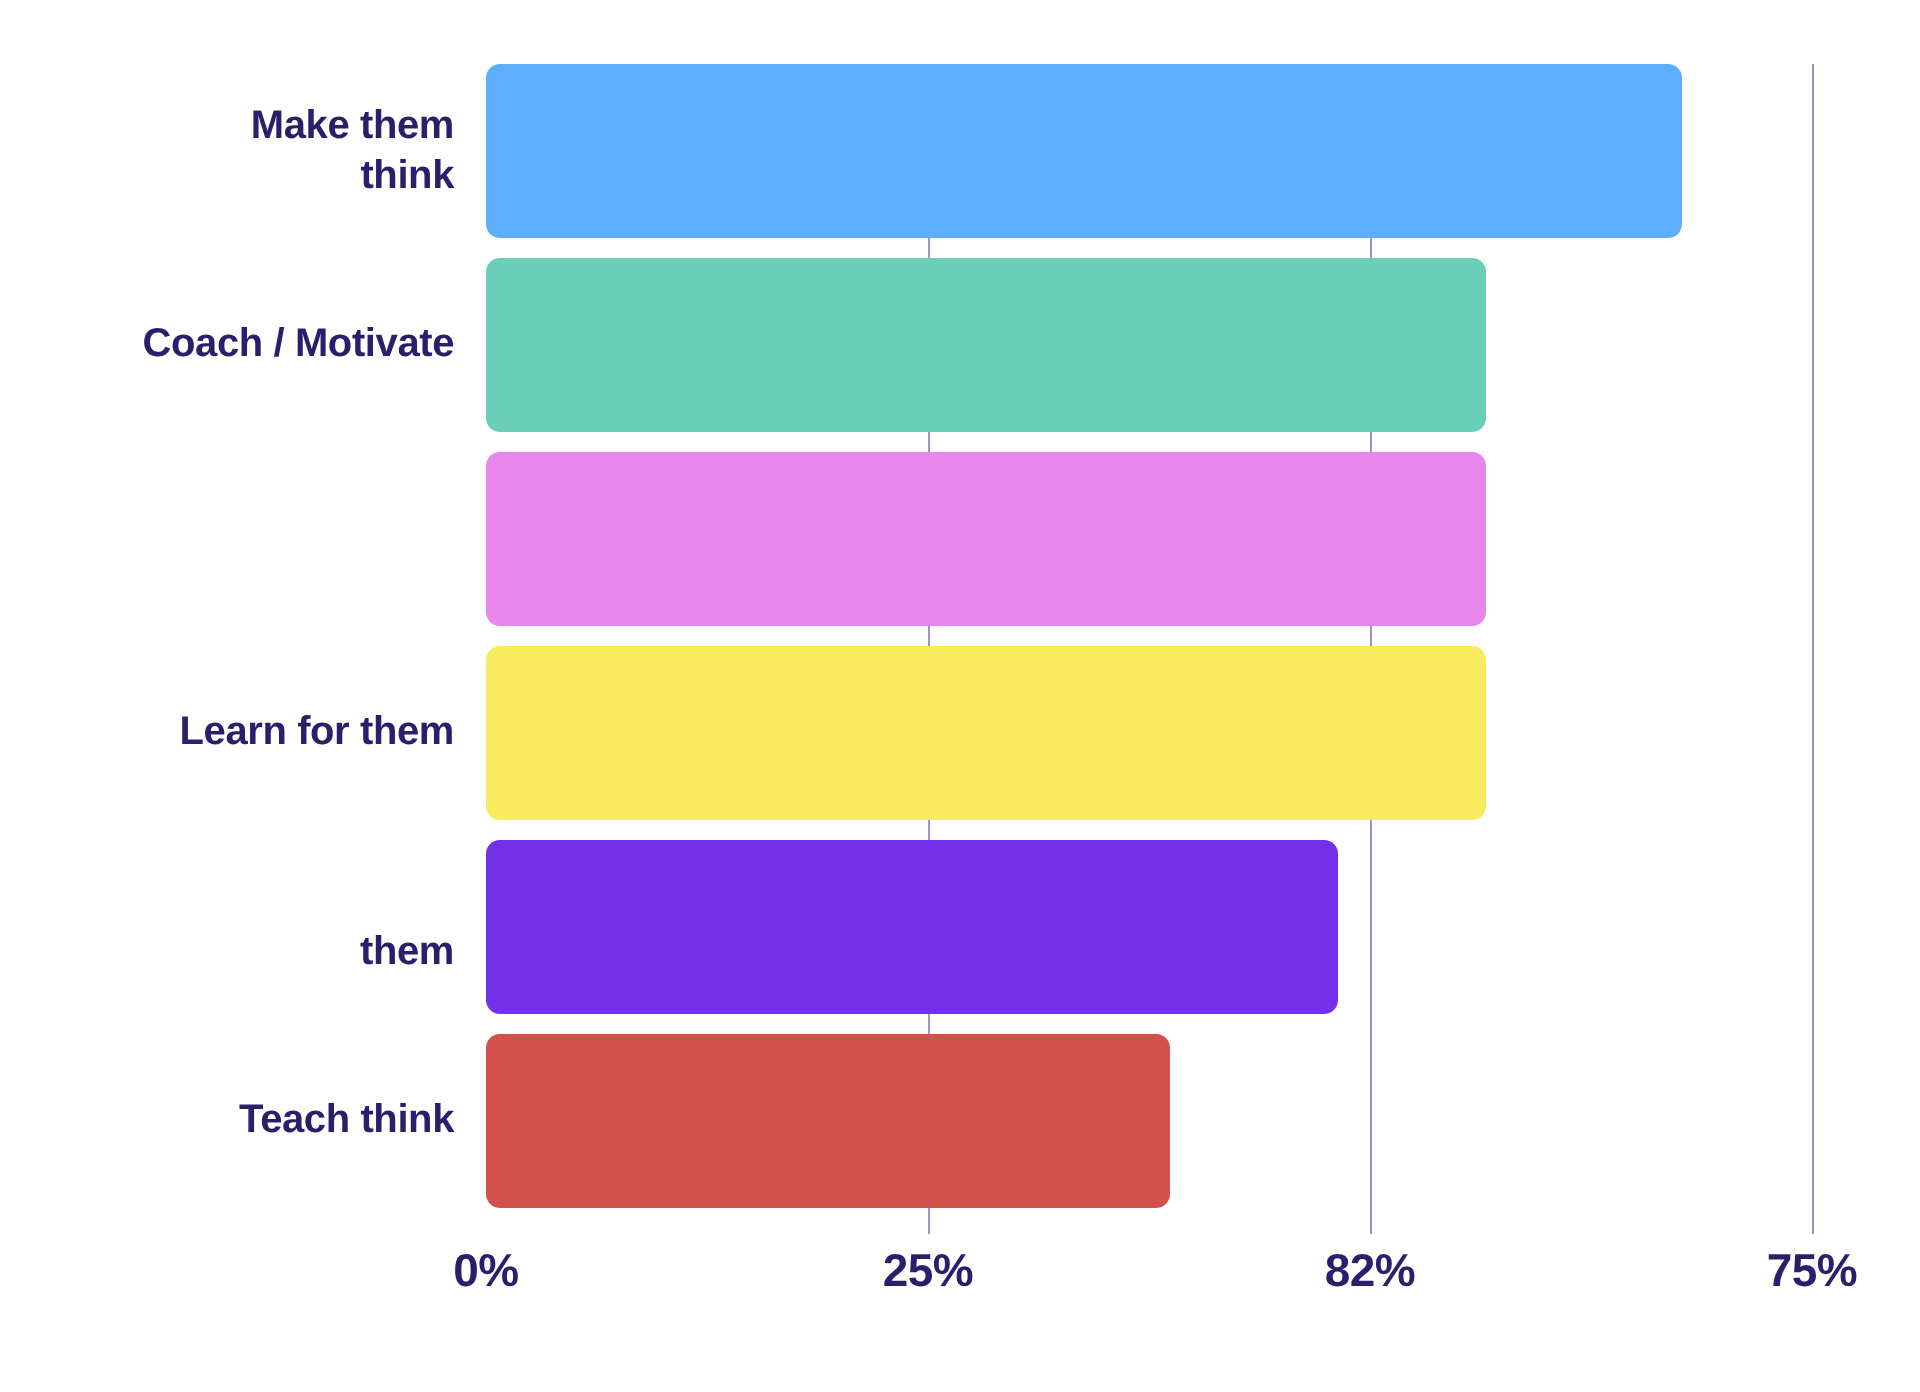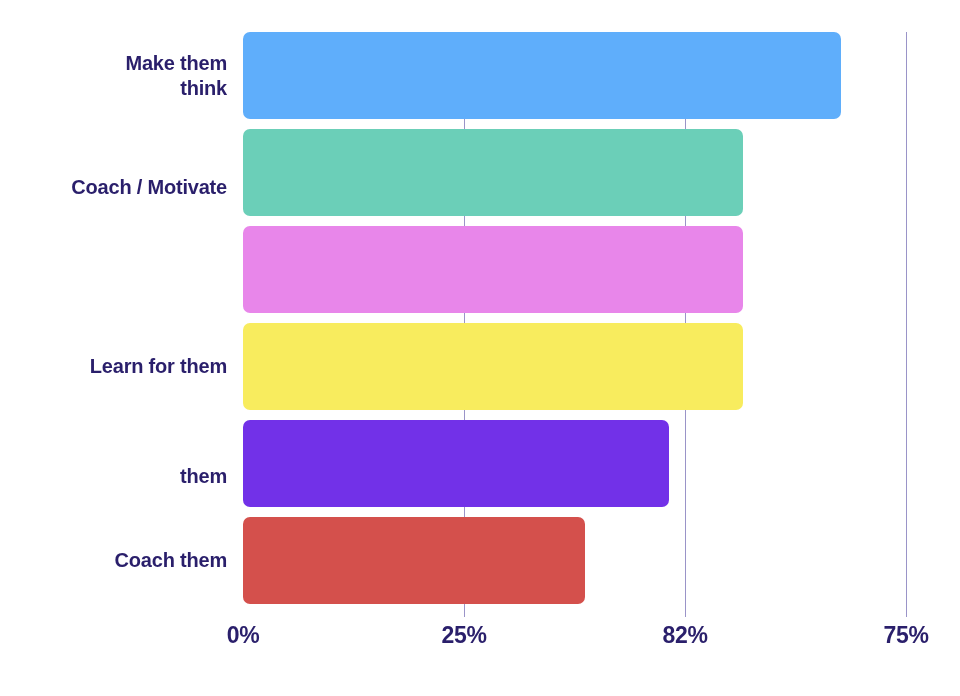--- a/index.html
+++ b/index.html
@@ -120,36 +120,36 @@
 
 <div id="chart-root">
 
   <div class="cat-labels">
     <div class="cat-label" style="top:0px;">
       <span>
         <span>Make them</span><br>
         <span>think</span>
       </span>
     </div>
-    <div class="cat-label" style="top:112px;">
+    <div class="cat-label" style="top:97px;">
       <span>
         <span>Coach / Motivate</span><br>
       </span>
     </div>
     <div class="cat-label" style="top:291px;text-align:center;">
       <span>Learn for them</span>
     </div>
     <div class="cat-label" style="top:388px;">
       <span>
         <br>
         <span>them</span>
       </span>
     </div>
     <div class="cat-label" style="top:485px;">
-      <span>Coach them</span>
+      <span>Teach think</span>
     </div>
   </div>
 
   <div class="plot-area">
     <div class="gridlines" id="gridlines">
         <div class="gridline axis-zero" style="left: 0px;"></div>
         <div class="gridline" style="left: 221px;"></div>
         <div class="gridline" style="left: 442px;"></div>
         <div class="gridline" style="left: 663px;"></div>
       </div>

